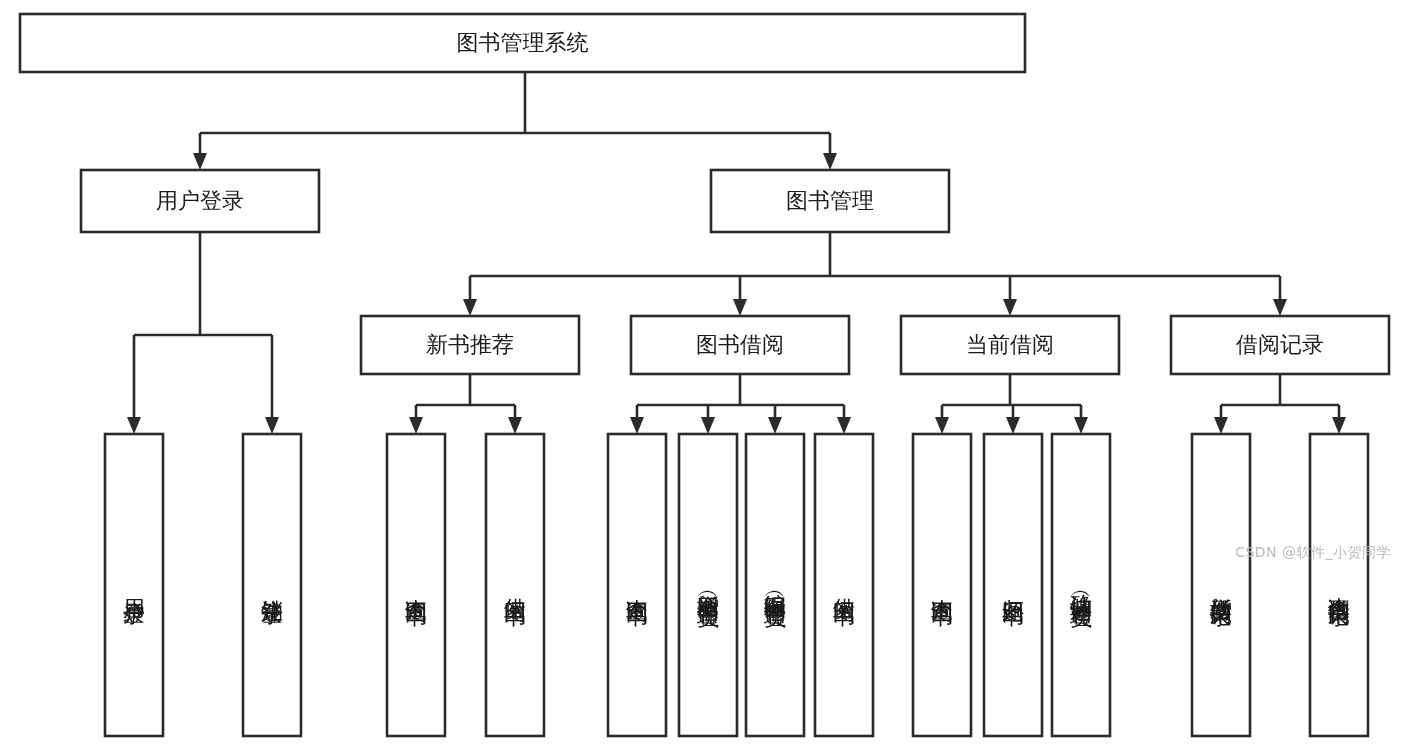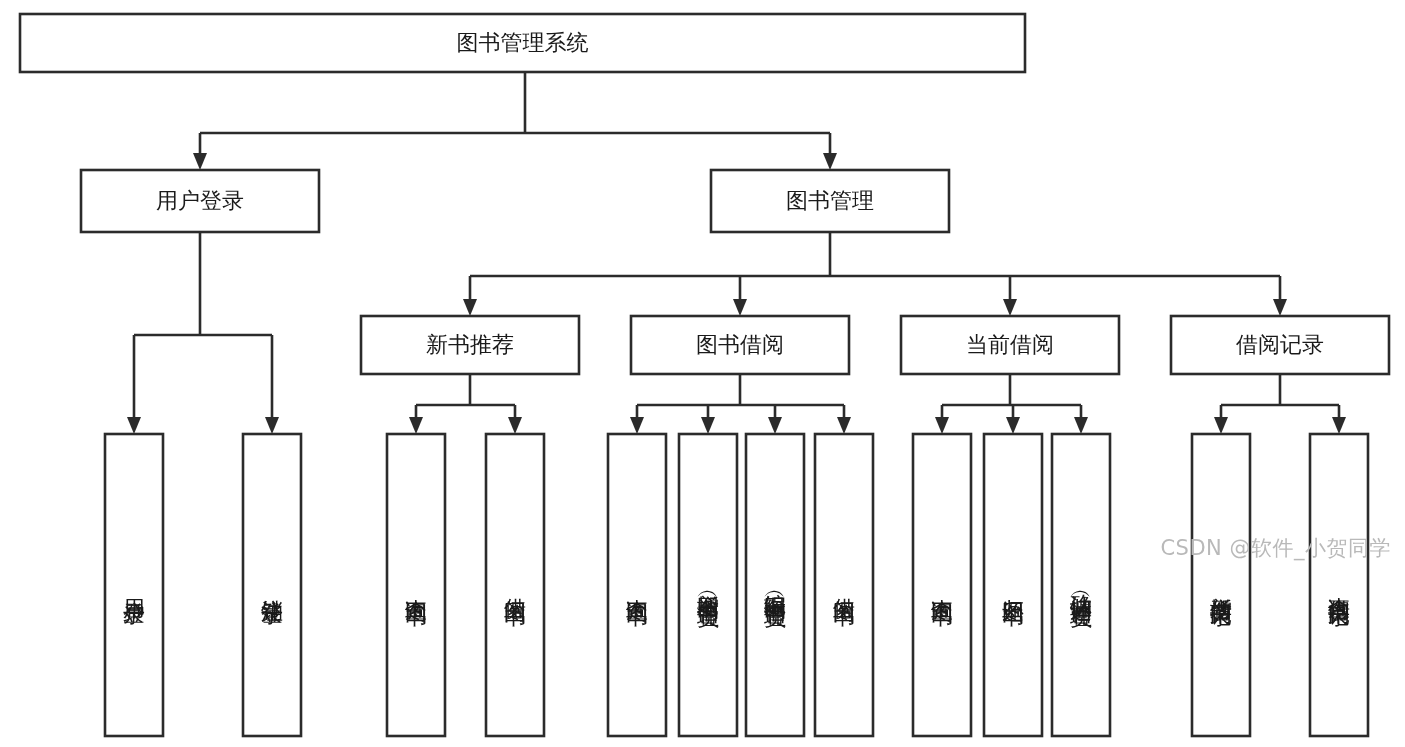--- a/index.html
+++ b/index.html
@@ -59,21 +59,21 @@
     letter-spacing: 2px;
     text-align: center;
     white-space: nowrap;
     pointer-events: none;
   }
   .watermark {
     position: absolute;
     right: 14px;
     bottom: 4px;
     font-family: "DejaVu Sans", "Liberation Sans", sans-serif;
-    font-size: 21px;
+    font-size: 14px;
     color: #b9b9b9;
     white-space: nowrap;
     letter-spacing: 0.5px;
   }
 </style>
 </head>
 <body>
 
 <div id="diagram-root">
 

